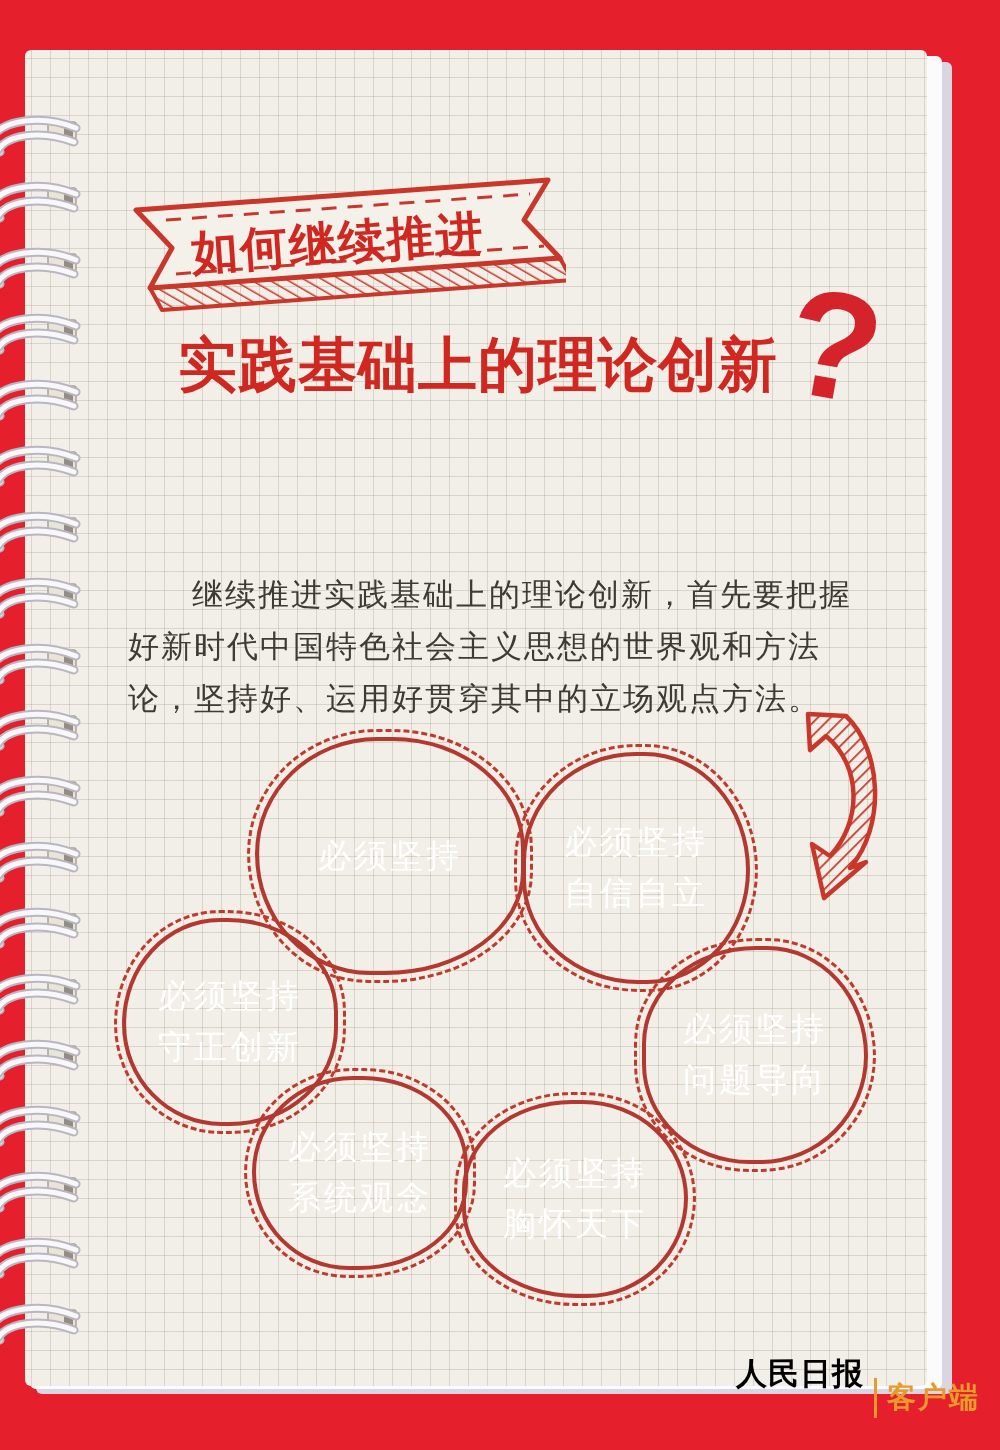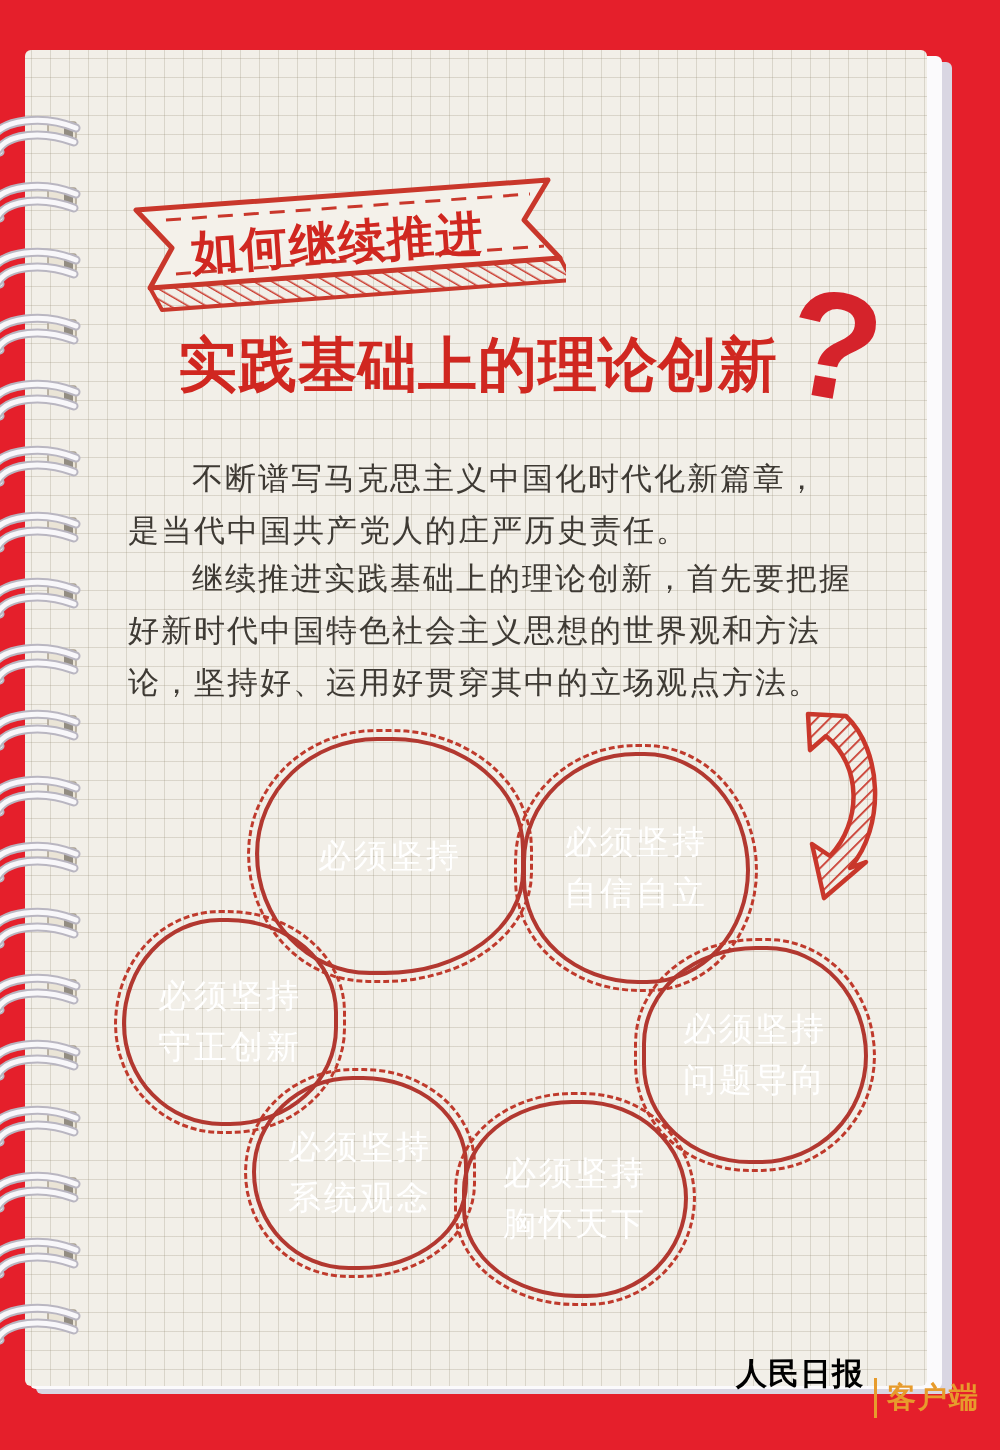--- a/index.html
+++ b/index.html
@@ -31,21 +31,21 @@
               font-family:Liberation Serif, serif;font-weight:900;font-size:59px;
               color:#d02720;letter-spacing:1px;}
   .qmark{position:absolute;left:788px;top:258px;z-index:5;font-size:152px;font-weight:900;
          color:#d5232b;transform:rotate(10deg);font-family:"Liberation Sans",sans-serif;}
 
   
   .para{position:absolute;z-index:5;color:#3e3a34;font-family:"DejaVu Serif",serif;
         font-size:31px;line-height:52px;letter-spacing:2px;}
   .para .indent{padding-left:64px;}
   .p1{left:128px;top:452px;width:790px;}
-  .p2{left:128px;top:552px;width:790px;}
+  .p2{left:128px;top:568px;width:790px;}
 
   
   .circle{position:absolute;z-index:5;display:flex;flex-direction:column;align-items:center;
           justify-content:center;gap:6px;border:4px solid #b23830;text-align:center;
           color:#ffffff;font-family:"DejaVu Serif",serif;font-size:33px;letter-spacing:3px;}
   .circle::before{content:"";position:absolute;inset:-12px;border:3px dashed #bf3a2c;
                   border-radius:inherit;}
   .c1{left:255px;top:737px;width:262px;height:230px;border-radius:48% 52% 55% 45%/52% 50% 46% 54%;}
   .c2{left:522px;top:752px;width:220px;height:224px;border-radius:52% 48% 47% 53%/49% 53% 51% 47%;}
   .c3{left:122px;top:918px;width:208px;height:200px;border-radius:47% 53% 52% 48%/53% 47% 49% 51%;}
@@ -112,24 +112,20 @@
     <path d="M 30 114 L 440 84 L 452 106 L 42 136 Z" fill="url(#hatch)" stroke="#c9372b" stroke-width="4" stroke-linejoin="round"></path>
     <path d="M 16 36 L 428 6 L 404 46 L 440 84 L 30 114 L 52 74 Z" fill="#f4f1ea" stroke="#c9372b" stroke-width="5" stroke-linejoin="round"></path>
     <path d="M 46 46 L 410 20" fill="none" stroke="#c9372b" stroke-width="3" stroke-dasharray="15 11"></path>
     <path d="M 56 100 L 424 72" fill="none" stroke="#c9372b" stroke-width="3" stroke-dasharray="15 11"></path>
   </svg>
   <div class="banner-label">如何继续推进</div>
 
   <div class="main-title">实践基础上的理论创新</div>
   <div class="qmark">?</div>
 
-  <div class="para p1">
-    <div class="indent">不断谱写马克思主义中国化时代化新篇章，</div>
-    <div>是当代中国共产党人的庄严历史责任。</div>
-  </div>
 
   <div class="para p2">
     <div class="indent">继续推进实践基础上的理论创新，首先要把握</div>
     <div>好新时代中国特色社会主义思想的世界观和方法</div>
     <div>论，坚持好、运用好贯穿其中的立场观点方法。</div>
   </div>
 
   <svg class="arrow-svg" viewBox="0 0 102 196">
     <defs>
       <pattern id="hatchA" width="9" height="9" patternUnits="userSpaceOnUse" patternTransform="rotate(45)">

